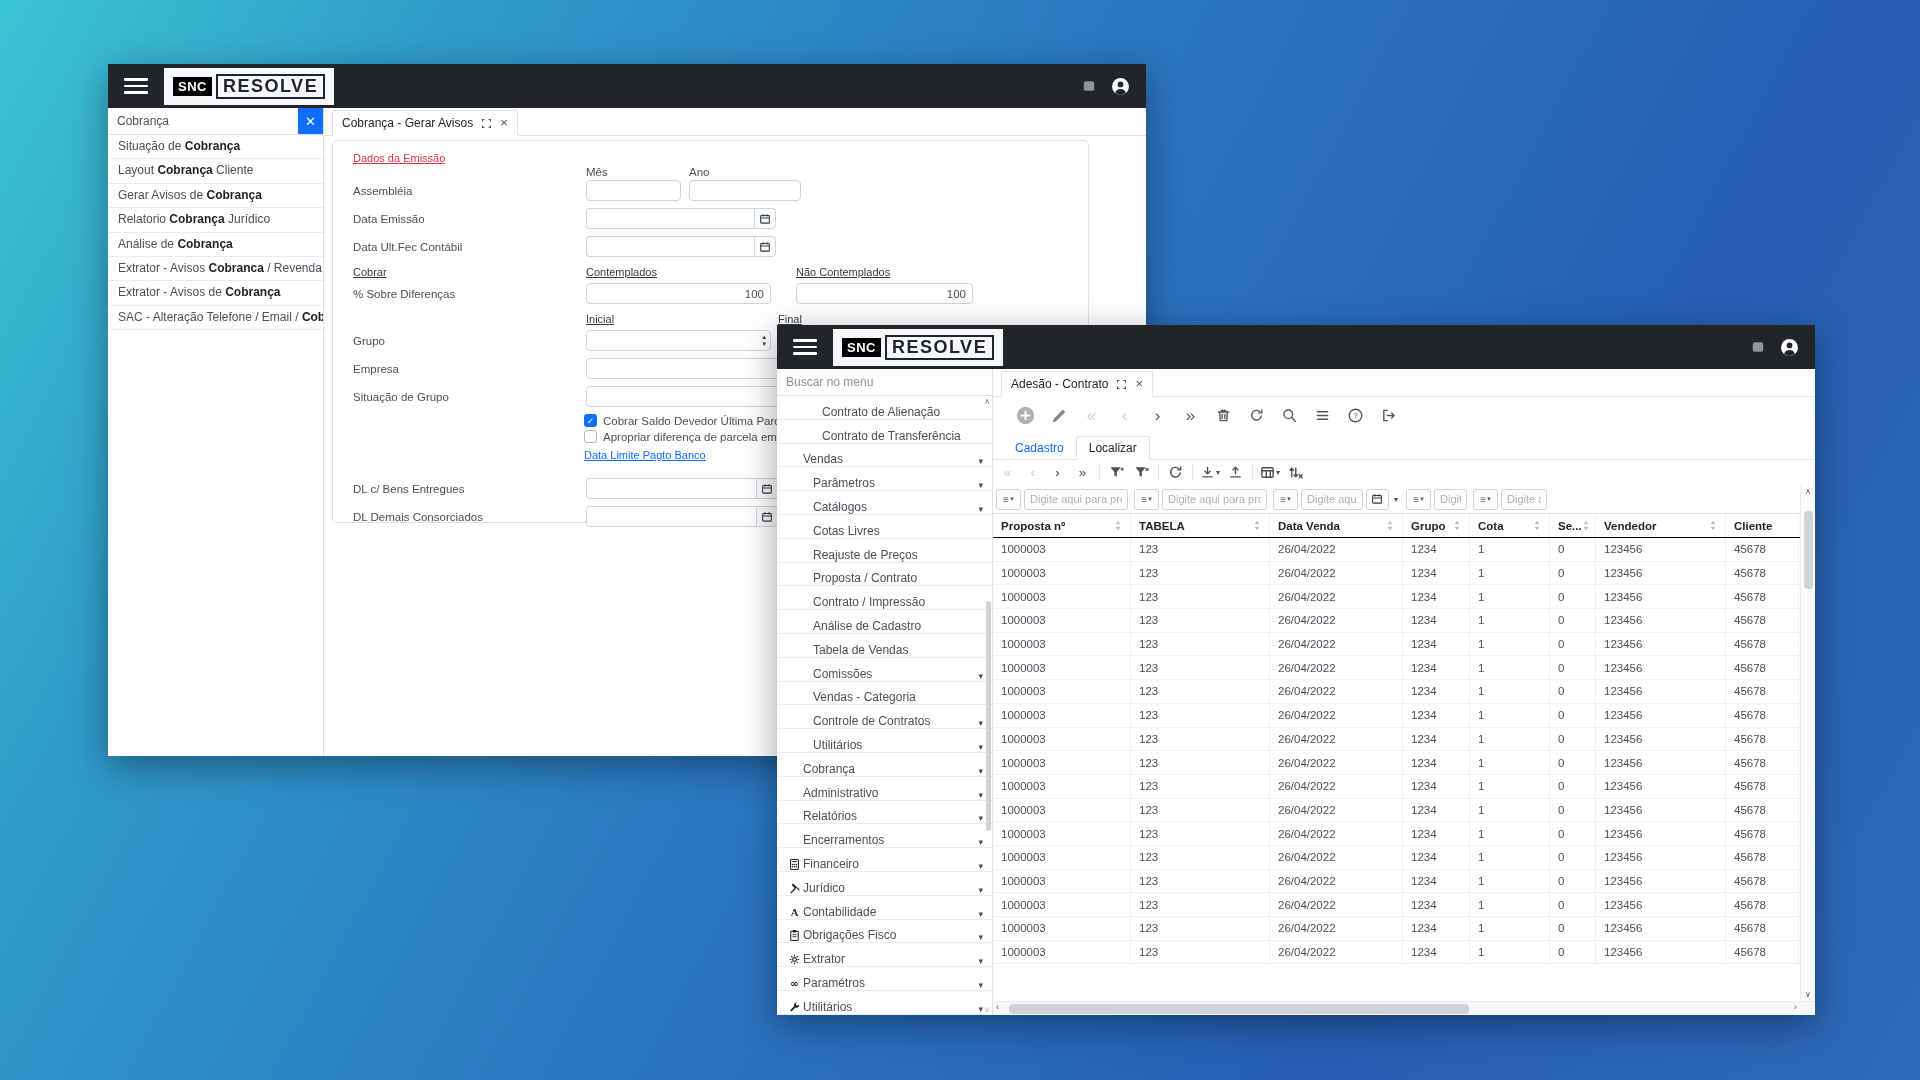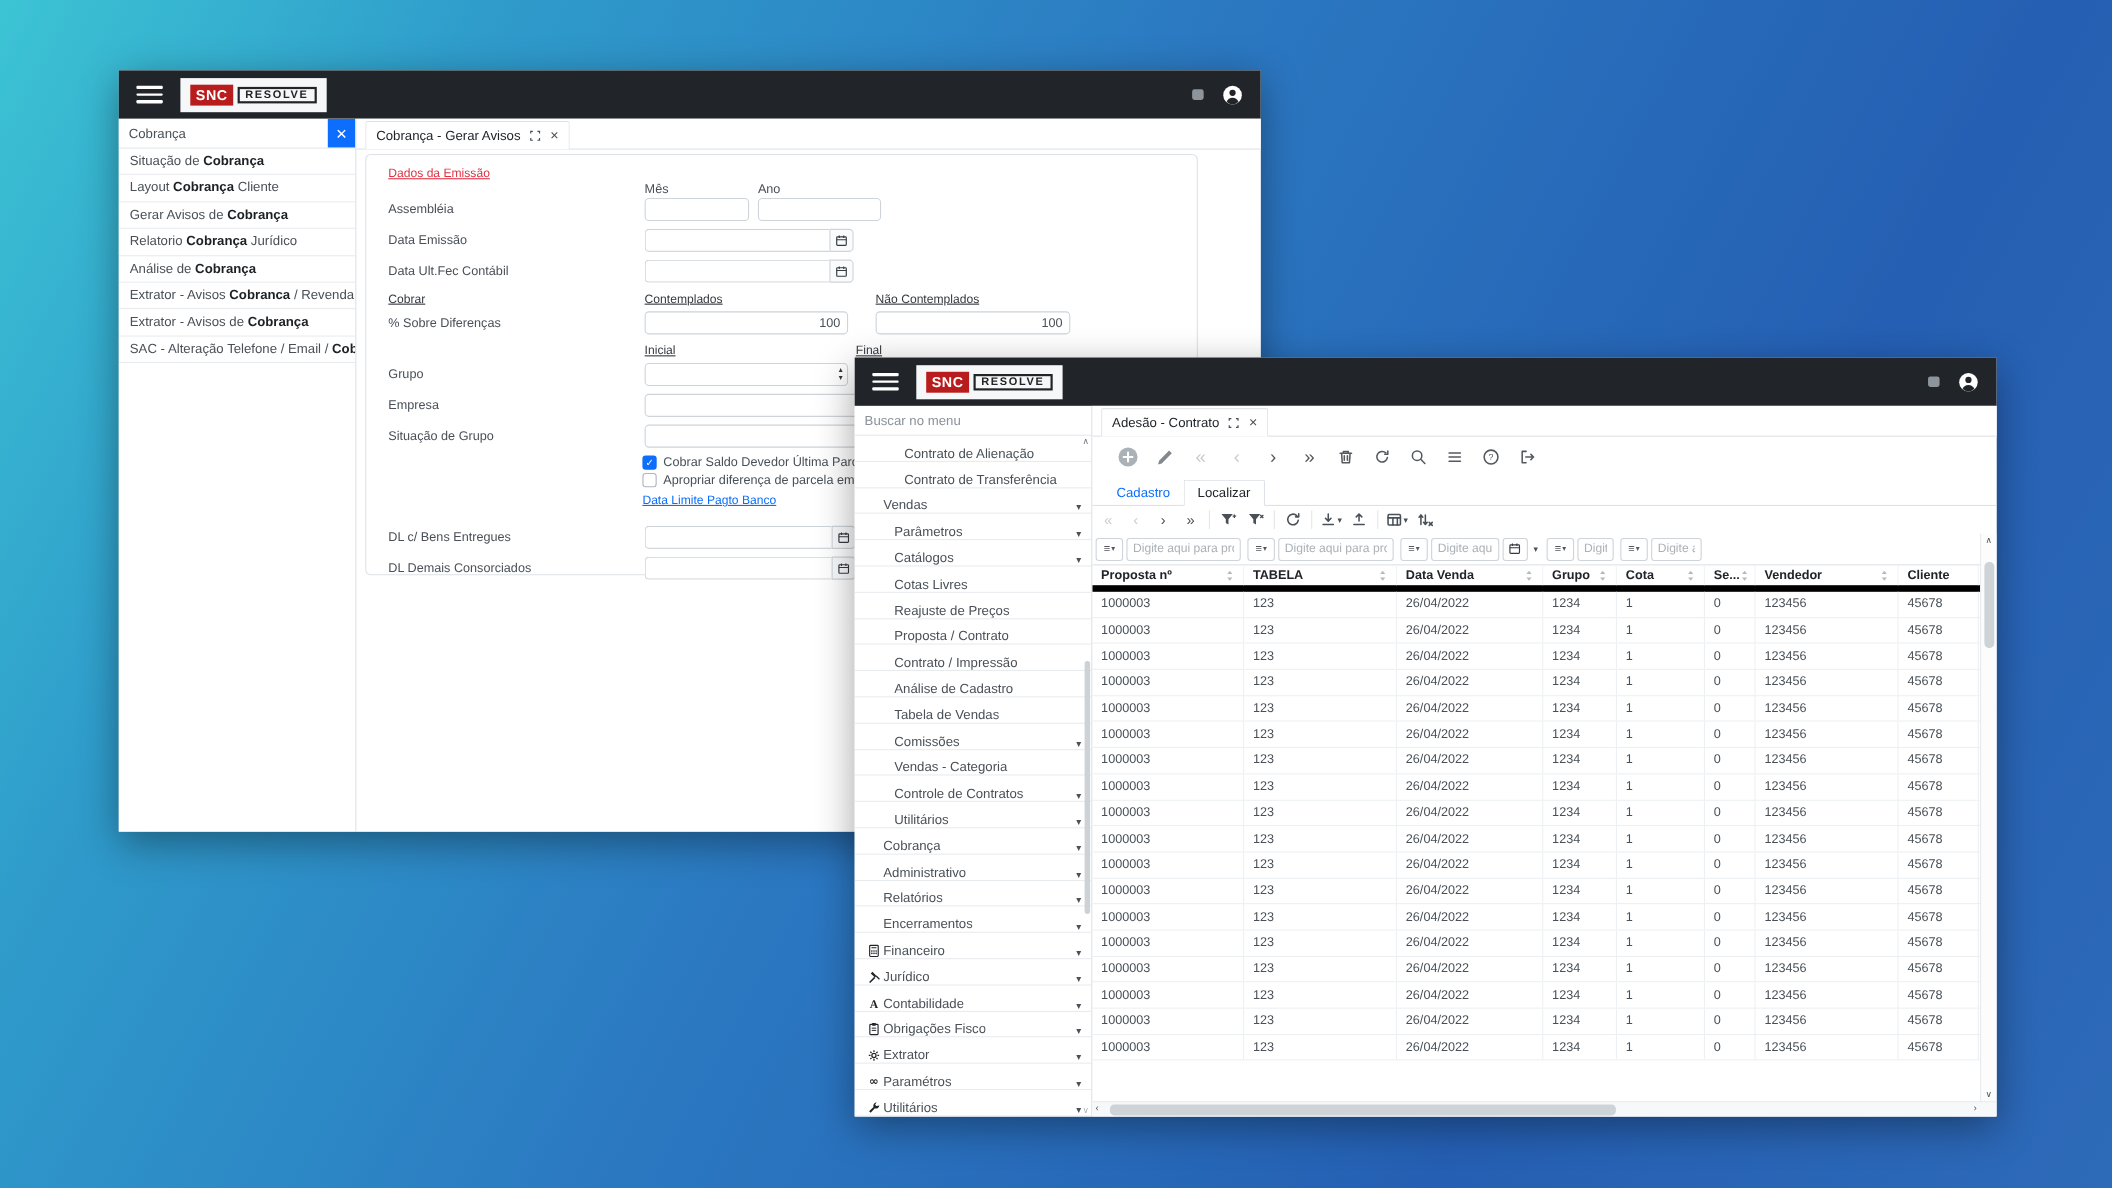--- a/index.html
+++ b/index.html
@@ -11,23 +11,23 @@
   .window { position:absolute; background:#fff; box-shadow:0 10px 34px rgba(0,0,0,.38); }
   .w1 { left:108px; top:64px; width:1038px; height:692px; }
   .w2 { left:777px; top:325px; width:1038px; height:690px; }
 
   
   .app-header { height:44px; background:#212529; display:flex; align-items:center;
     padding:0 16px; gap:16px; }
   .hamburger { width:24px; display:flex; flex-direction:column; gap:4px; cursor:pointer; }
   .hamburger i { display:block; height:2.6px; background:#fff; border-radius:1px; }
   .logo-card { background:#f6f7f8; padding:6px 9px; display:flex; gap:4px; align-items:center; }
-  .logo-snc { background:#b91c1c; color:#fff; font-weight:bold; font-size:13px;
+  .logo-snc { background:#000000; color:#fff; font-weight:bold; font-size:13px;
     padding:2px 5px; letter-spacing:.5px; }
-  .logo-resolve { border:2px solid #212529; color:#212529; font-weight:bold; font-size:10px;
+  .logo-resolve { border:2px solid #212529; color:#212529; font-weight:bold; font-size:18px;
     padding:0 5px; letter-spacing:1.5px; }
   .header-right { margin-left:auto; display:flex; align-items:center; gap:15px; }
 
   .body-split { display:flex; height:calc(100% - 44px); }
 
   
   aside.side { width:216px; border-right:1px solid #dee2e6; position:relative;
     background:#fff; flex:none; overflow:hidden; }
   .side-search { display:flex; height:27px; border-bottom:1px solid #dee2e6; }
   .side-search input { flex:1; border:0; outline:0; padding:0 9px; font-size:12px;
@@ -115,21 +115,21 @@
     font-size:11px; padding:0 5px; color:#495057; outline:0; font-family:inherit; }
   .fcell input::placeholder { color:#aab1b7; }
   .op-btn { width:25px; height:21px; flex:none; border:1px solid #ced4da; border-radius:3px;
     background:#fff; color:#55595e; font-size:10px; display:flex; align-items:center;
     justify-content:center; gap:1px; cursor:pointer; }
   .op-btn .c { font-size:7px; }
   .fcal-btn { width:23px; height:21px; flex:none; border:1px solid #ced4da; border-radius:3px;
     background:#fff; display:flex; align-items:center; justify-content:center;
     color:#343a40; cursor:pointer; }
   .fcaret { font-size:8px; color:#495057; flex:none; padding:0 2px; cursor:pointer; }
-  .hrow { border-top:1px solid #dee2e6; border-bottom:6px solid #000000; height:25px; }
+  .hrow { border-top:1px solid #dee2e6; border-bottom:1px solid #000000; height:25px; }
   .hcell { display:flex; align-items:center; padding:0 8px; font-size:11.5px; font-weight:bold;
     color:#212529; flex:none; border-right:1px solid #f1f3f5; cursor:pointer; }
   .hsort { margin-left:auto; display:flex; }
   .drow { height:23.7px; border-bottom:1px solid #ecef f1; border-bottom:1px solid #edf0f2;
     cursor:pointer; }
   .dcell { padding:0 8px; font-size:11.5px; color:#495057; display:flex; align-items:center;
     flex:none; border-right:1px solid #edf0f2; overflow:hidden; white-space:nowrap; }
 
   .vscroll { position:absolute; right:0; top:0; bottom:14px; width:15px;
     border-left:1px solid #e9ecef; background:#fcfcfd; }

